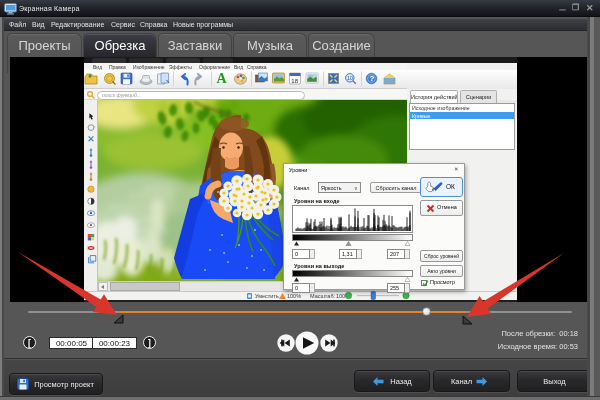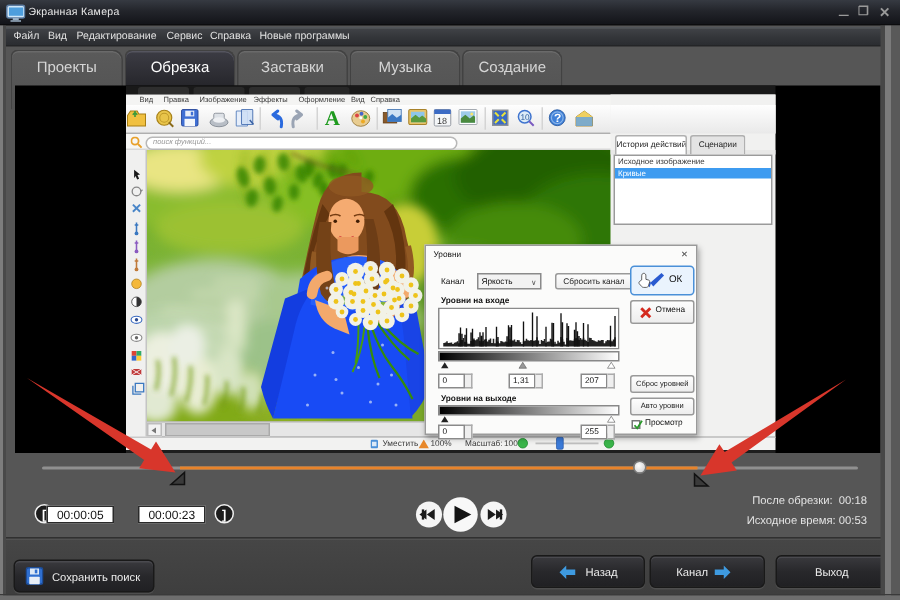--- a/index.html
+++ b/index.html
@@ -7,21 +7,21 @@
 #app{position:absolute;left:0;top:0;width:600px;height:400px;background:#565656;overflow:hidden}
 .abs{position:absolute}
 
 #titlebar{left:0;top:0;width:600px;height:17px;background:linear-gradient(#363a42,#23252b 45%,#131419);border-bottom:1px solid #0c0c0e}
 #titletxt{left:19px;top:4.5px;font-size:7px;color:#e8e8e8;letter-spacing:.2px}
 .winbtn{color:#9a9a9a;font-size:9px;top:2px;font-weight:bold}
 
 #menubar{left:0;top:18px;width:600px;height:13px;background:linear-gradient(#404247,#333539 55%,#2b2d31);border-top:1px solid #515459;border-bottom:1px solid #242527}
 .mitem{position:absolute;top:20.5px;font-size:7px;color:#e2e2e2}
 
-.tab{position:absolute;top:33px;height:40px;border-radius:5px 7px 0 0;background:linear-gradient(#5a5a5a,#525252);border:1px solid #424242;border-bottom:none;box-shadow:inset 0 1px 0 #6a6a6a;color:#d5d5d5;font-size:10px;text-align:center;line-height:23px}
+.tab{position:absolute;top:33px;height:40px;border-radius:5px 7px 0 0;background:linear-gradient(#5a5a5a,#525252);border:1px solid #424242;border-bottom:none;box-shadow:inset 0 1px 0 #6a6a6a;color:#d5d5d5;font-size:13px;text-align:center;line-height:23px}
 .tab.active{background:linear-gradient(#3c3c44,#26262b 60%,#222);color:#fff;box-shadow:inset 0 1px 0 #55555f}
 
 #frame{left:10px;top:57px;width:577px;height:245px;background:#000}
 
 #botbar{left:0;top:358px;width:600px;height:42px;background:linear-gradient(#464646,#3d3d3d);border-top:1px solid #303030;box-shadow:inset 0 1px 0 #525252}
 .bbtn{position:absolute;top:13px;height:22px;background:linear-gradient(#3a3a3e,#28282b 50%,#202023);border:1px solid #191919;border-radius:4px;box-shadow:inset 0 1px 0 #4a4a4f,0 1px 0 #4e4e4e;color:#ececec;font-size:7.5px;text-align:center}
 
 #track{left:28px;top:311px;width:544px;height:2px;background:#909090;border-radius:1px}
 #orange{left:120px;top:311px;width:345px;height:2px;background:#e8832a}
 #phdot{left:422px;top:307px;width:9px;height:9px;border-radius:50%;background:radial-gradient(circle at 40% 35%,#fdfdfd,#c9c9c9);border:1px solid #7a7a7a}
@@ -534,40 +534,40 @@
   <svg class="abs" style="left:460px;top:314px" width="16" height="12" viewBox="0 0 16 12">
       <path d="M3 2 L3 10 L12 10 Z" fill="#3a3a3a" stroke="#111" stroke-width="1"></path>
     </svg>
 
   <svg class="abs" style="left:0;top:0;pointer-events:none" width="600" height="400">
     <polygon points="18,252 100.7,299.6 104,294.3 117,315 92.8,312.1 96.1,306.7" fill="#d8362b"></polygon>
     <polygon points="564,253 483.1,301.4 479.6,296.1 467,317 491.2,313.7 487.7,308.4" fill="#d8362b"></polygon>
   </svg>
 
   <div class="rndbtn" style="left:23px;top:336px">[</div>
-  <div class="tfield" style="left:31px;top:336.5px">00:00:05</div>
+  <div class="tfield" style="left:49px;top:336.5px">00:00:05</div>
   <div class="tfield" style="left:92px;top:336.5px">00:00:23</div>
   <div class="rndbtn" style="left:143px;top:336px">]</div>
 
   <svg class="abs" style="left:274px;top:330px" width="68" height="28" viewBox="0 0 68 28">
     <circle cx="12" cy="13" r="8.7" fill="#f5f5f5"></circle>
       <path d="M15.8 9.4L10.5 13l5.3 3.6zM10.3 9.6L5.6 13l4.7 3.4z" fill="#1a1a1a"></path>
       <rect x="7.2" y="9.6" width="1.6" height="6.8" fill="#1a1a1a"></rect>
     <circle cx="33" cy="13" r="11.5" fill="#f8f8f8"></circle>
       <path d="M29 7.2L40.2 13 29 18.8z" fill="#141414"></path>
     <circle cx="55" cy="13" r="8.7" fill="#f5f5f5"></circle>
       <path d="M51.2 9.4l5.3 3.6-5.3 3.6zM56.7 9.6l4.7 3.4-4.7 3.4z" fill="#1a1a1a"></path>
       <rect x="59.2" y="9.6" width="1.6" height="6.8" fill="#1a1a1a"></rect>
   </svg>
 
   <div class="rtext" style="top:329px">После обрезки:&nbsp;&nbsp;00:18</div>
   <div class="rtext" style="top:341.5px">Исходное время: 00:53</div>
 
   <div class="abs" id="botbar"></div>
-  <div class="bbtn" style="left:9px;top:373px;width:94px;line-height:21px;padding-left:16px">Сохранить поиск</div>
+  <div class="bbtn" style="left:9px;top:373px;width:94px;line-height:21px;padding-left:16px">Просмотр проект</div>
   <svg class="abs" style="left:17px;top:378px" width="12" height="12" viewBox="0 0 12 12">
       <rect x="0.5" y="0.5" width="11" height="11" rx="1.5" fill="#2f6fd0" stroke="#1d4c96"></rect>
       <rect x="3" y="1" width="6" height="4" fill="#dce8f5"></rect>
       <rect x="6.2" y="1.7" width="1.7" height="2.5" fill="#2f6fd0"></rect>
       <rect x="2.5" y="6.5" width="7" height="5" rx="0.5" fill="#e8eef6"></rect>
     </svg>
   <div class="bbtn" style="left:354px;top:370px;width:76px;line-height:21px;padding-left:18px">Назад</div>
   <svg class="abs" style="left:371px;top:376px" width="14" height="11" viewBox="0 0 14 11">
       <path d="M6.5 1L2 5.5l4.5 4.5V7.3h6V3.7h-6z" fill="#3e9ae0"></path>
     </svg>

